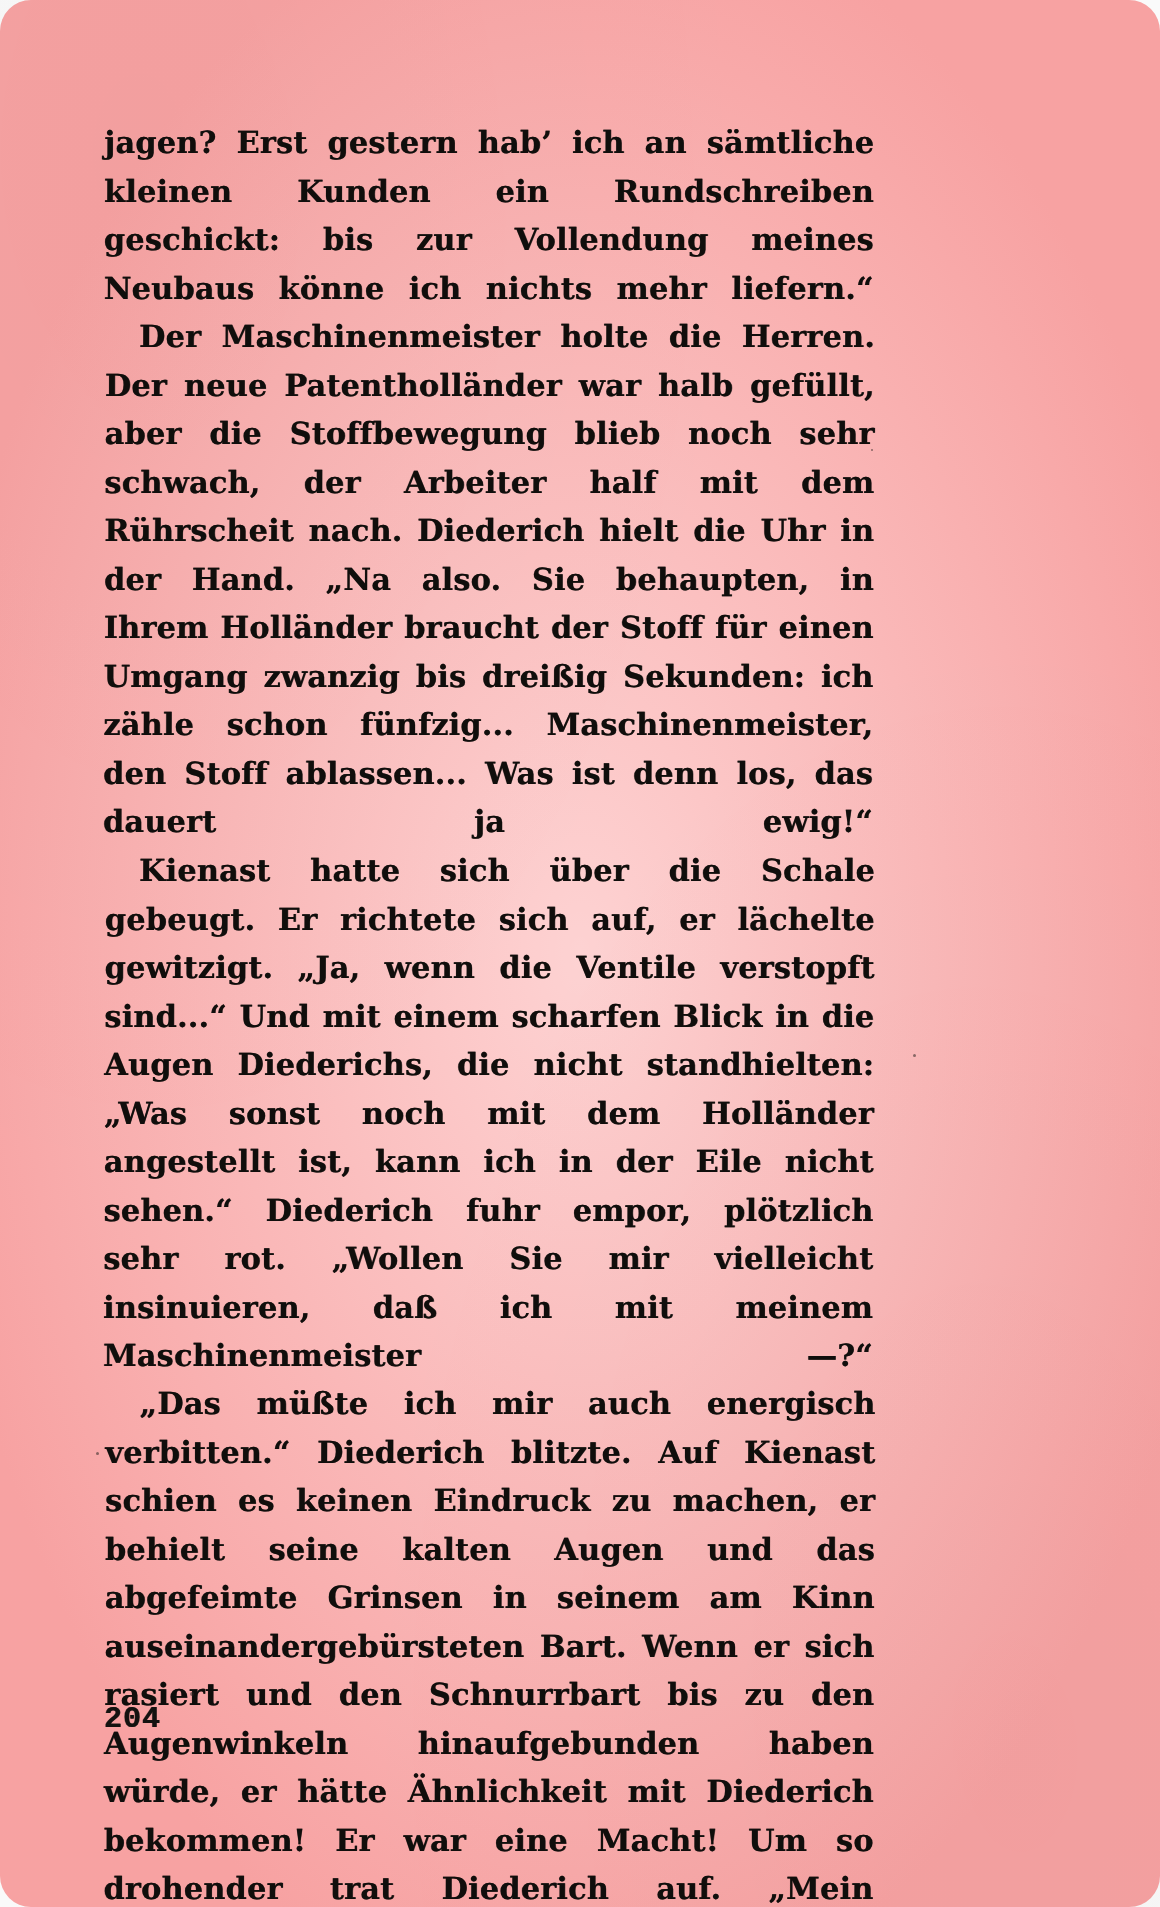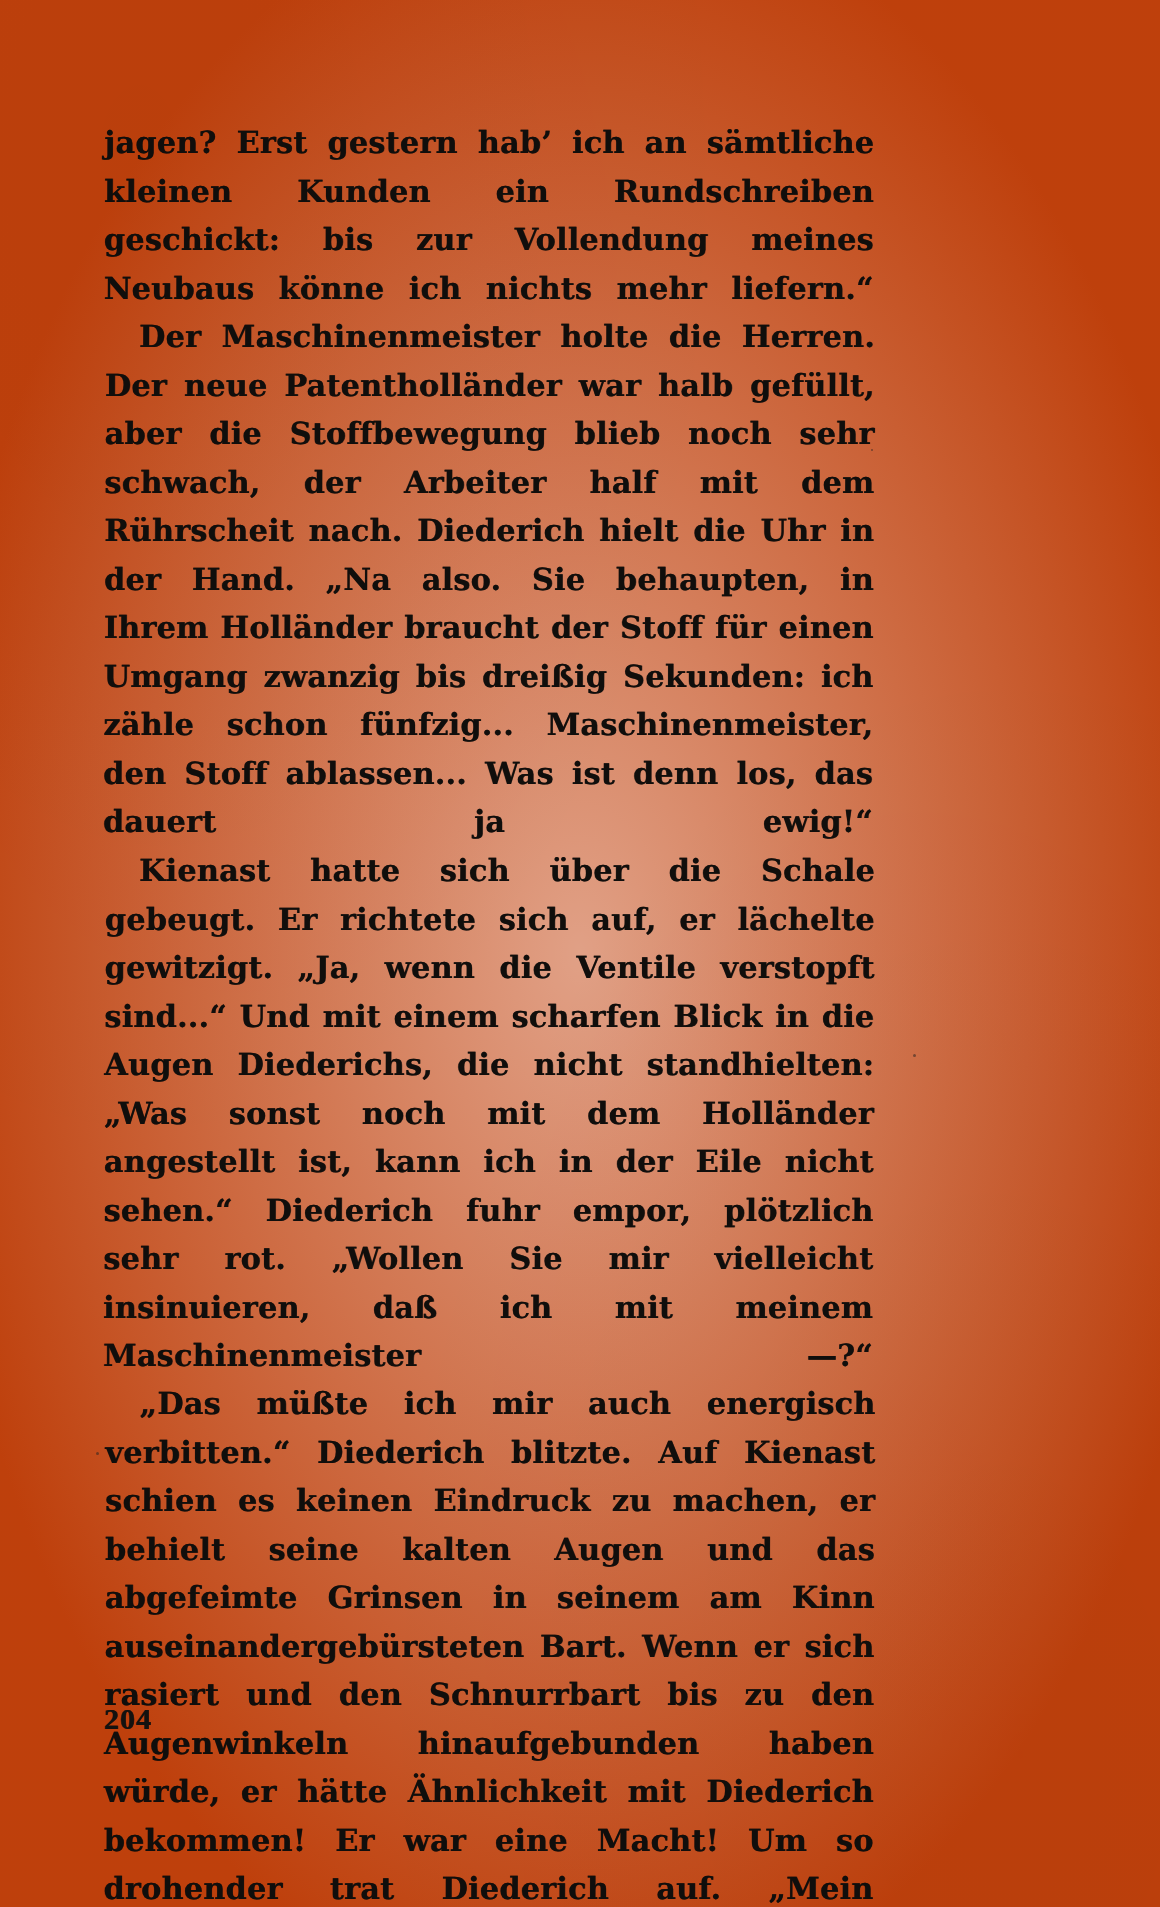--- a/index.html
+++ b/index.html
@@ -12,21 +12,22 @@
     height: 1907px;
     position: relative;
     overflow: hidden;
     font-family: "DejaVu Serif", serif;
   }
 
   
   #page {
     position: absolute;
     inset: 0;
-    background: #c2410c;
+    background: #fca5a5;
+    border-radius: 31px;
   }
 
   
   #page::before {
     content: "";
     position: absolute;
     inset: 0;
     background:
       radial-gradient(ellipse at 12% 8%, rgba(0,0,0,0.020), rgba(0,0,0,0) 45%),
       radial-gradient(ellipse at 88% 92%, rgba(0,0,0,0.025), rgba(0,0,0,0) 48%),
@@ -57,21 +58,21 @@
     text-shadow: 0.35px 0 0 rgba(16,14,12,0.55), -0.3px 0.3px 0 rgba(16,14,12,0.35);
   }
   .para.first { text-indent: 0; }
   .para.indent { text-indent: 34px; }
 
   #folio {
     position: absolute;
     left: 104px;
     top: 1702px;
     color: #141210;
-    font-family: Liberation Serif, serif;
+    font-family: Liberation Mono, monospace;
     font-weight: 700;
     font-size: 30px;
     letter-spacing: 1px;
     text-shadow: 0.5px 0 0 rgba(20,18,16,0.8), -0.4px 0.3px 0 rgba(20,18,16,0.5);
     filter: blur(0.2px);
   }
 
   
   .speck {
     position: absolute;

